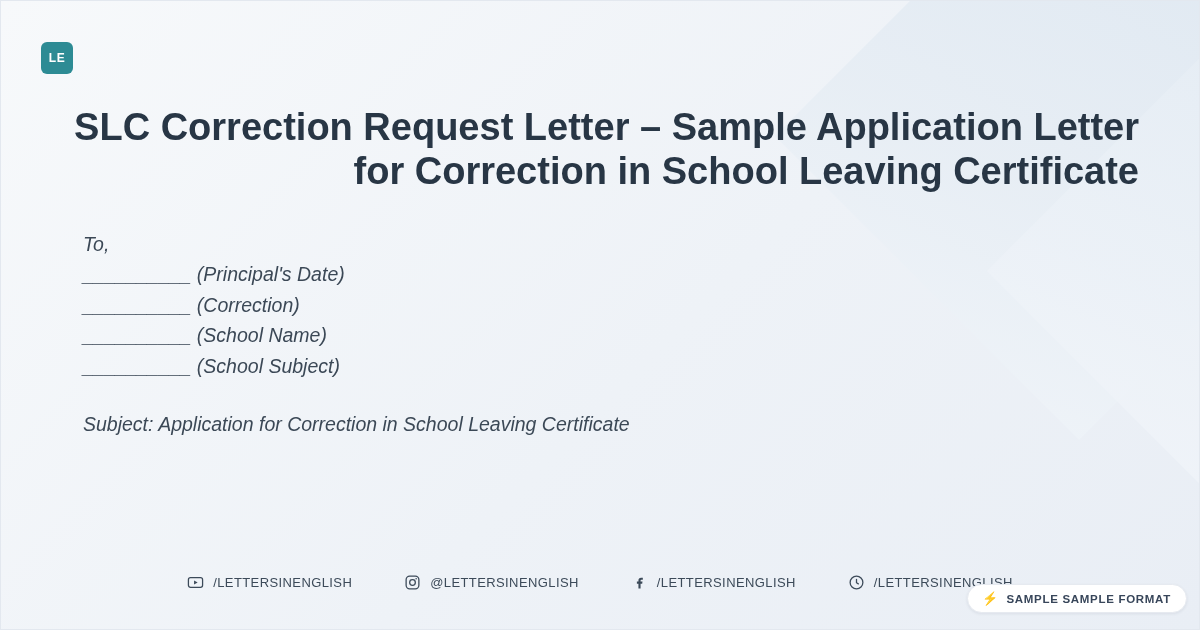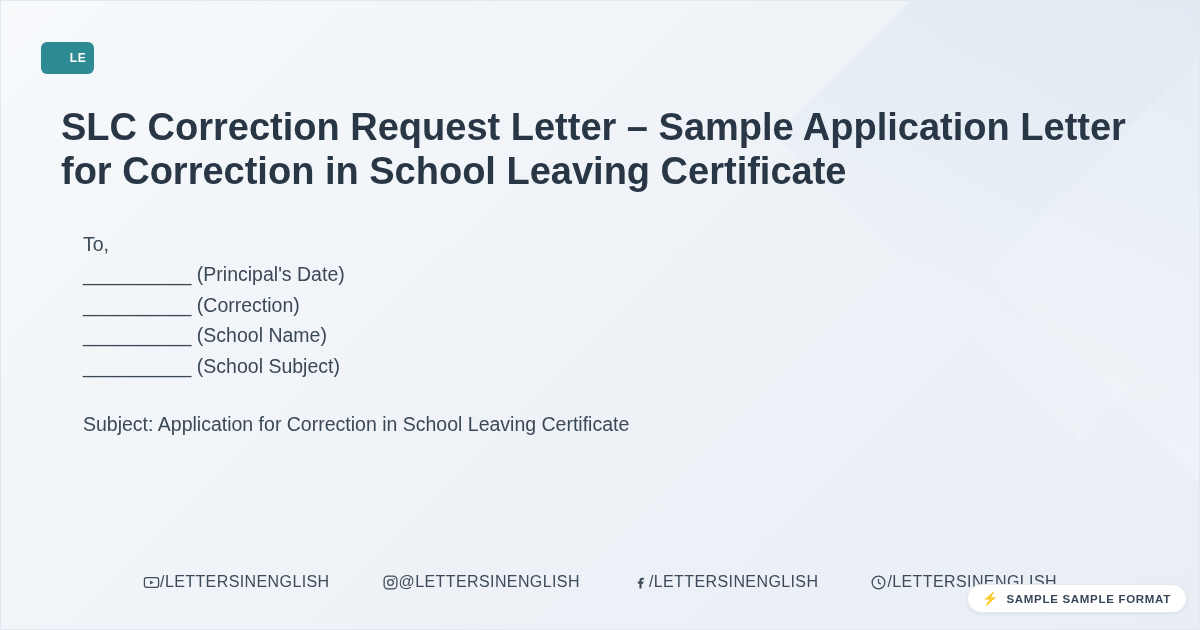--- a/index.html
+++ b/index.html
@@ -60,72 +60,71 @@
     height: 32px;
     border-radius: 6px;
     background: #2d8b94;
     color: #ffffff;
     font-size: 12px;
     font-weight: bold;
     letter-spacing: .5px;
     display: flex;
     align-items: center;
     justify-content: center;
-    padding-left: 21px;
   }
   .brand-name {
     font-size: 16px;
     letter-spacing: 1.2px;
     color: #2b3a4a;
     font-weight: bold;
   }
 
   .title {
     position: absolute;
     left: 60px;
     right: 60px;
     top: 104px;
-    text-align: left;
+    text-align: right;
     font-size: 38px;
     line-height: 1.16;
     font-weight: bold;
     color: #283645;
     z-index: 3;
   }
 
   .letter {
     position: absolute;
     left: 82px;
     top: 228px;
     z-index: 3;
     color: #3b4856;
     font-size: 19.5px;
     line-height: 1.56;
   }
   .letter .line { white-space: pre; }
-  .letter .block { margin-bottom: 28px; }
+  .letter .block { margin-bottom: 28px; font-style: italic; }
   .letter .block:last-child { margin-bottom: 14px; }
 
   .social {
     position: absolute;
     left: 0;
     right: 0;
     bottom: 38px;
     display: flex;
     align-items: center;
     justify-content: center;
     gap: 52px;
     z-index: 3;
   }
   .social-item {
     display: flex;
     align-items: center;
-    gap: 0;
+    gap: 9px;
     color: #3c4a59;
-    font-size: 16px;
+    font-size: 13px;
     letter-spacing: .4px;
     text-align: right;
   }
   .social-item svg { display: block; }
 
   .badge {
     position: absolute;
     right: 12px;
     bottom: 16px;
     display: flex;

